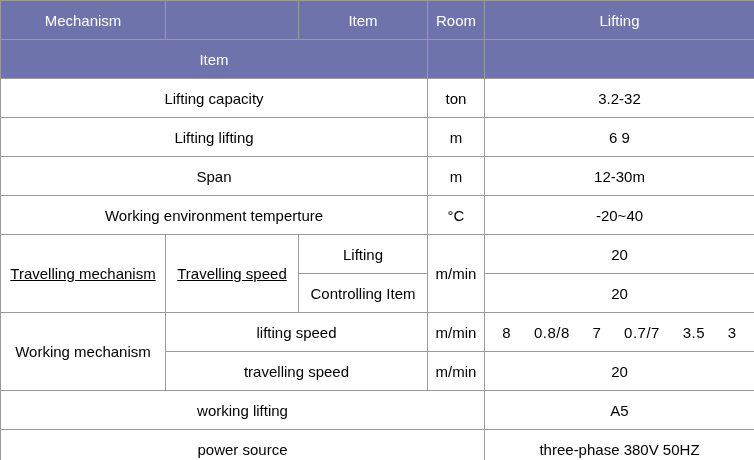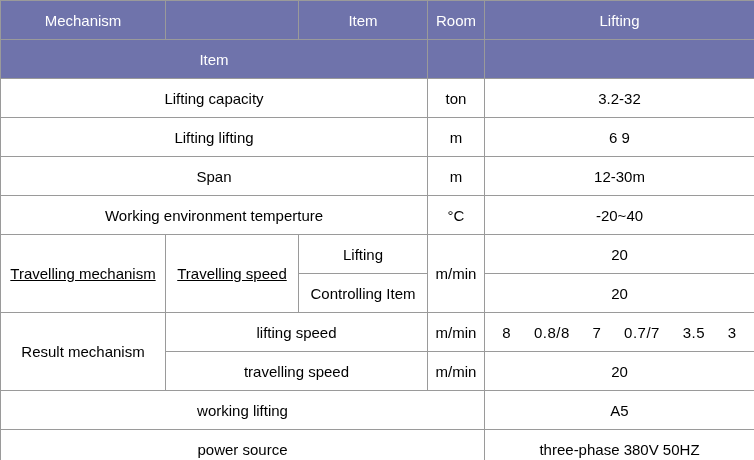--- a/index.html
+++ b/index.html
@@ -120,21 +120,21 @@
       <td rowspan="2">m/min</td>
       <td>20</td>
     </tr>
 
     <tr>
       <td>Controlling Item</td>
       <td>20</td>
     </tr>
 
     <tr>
-      <td rowspan="2">Result mechanism</td>
+      <td rowspan="2">Working mechanism</td>
       <td colspan="2">lifting speed</td>
       <td>m/min</td>
       <td class="lifting-speed-cell">
         <div class="speed-values">
           <span>8</span>
           <span>0.8/8</span>
           <span>7</span>
           <span>0.7/7</span>
           <span>3.5</span>
           <span>3</span>

